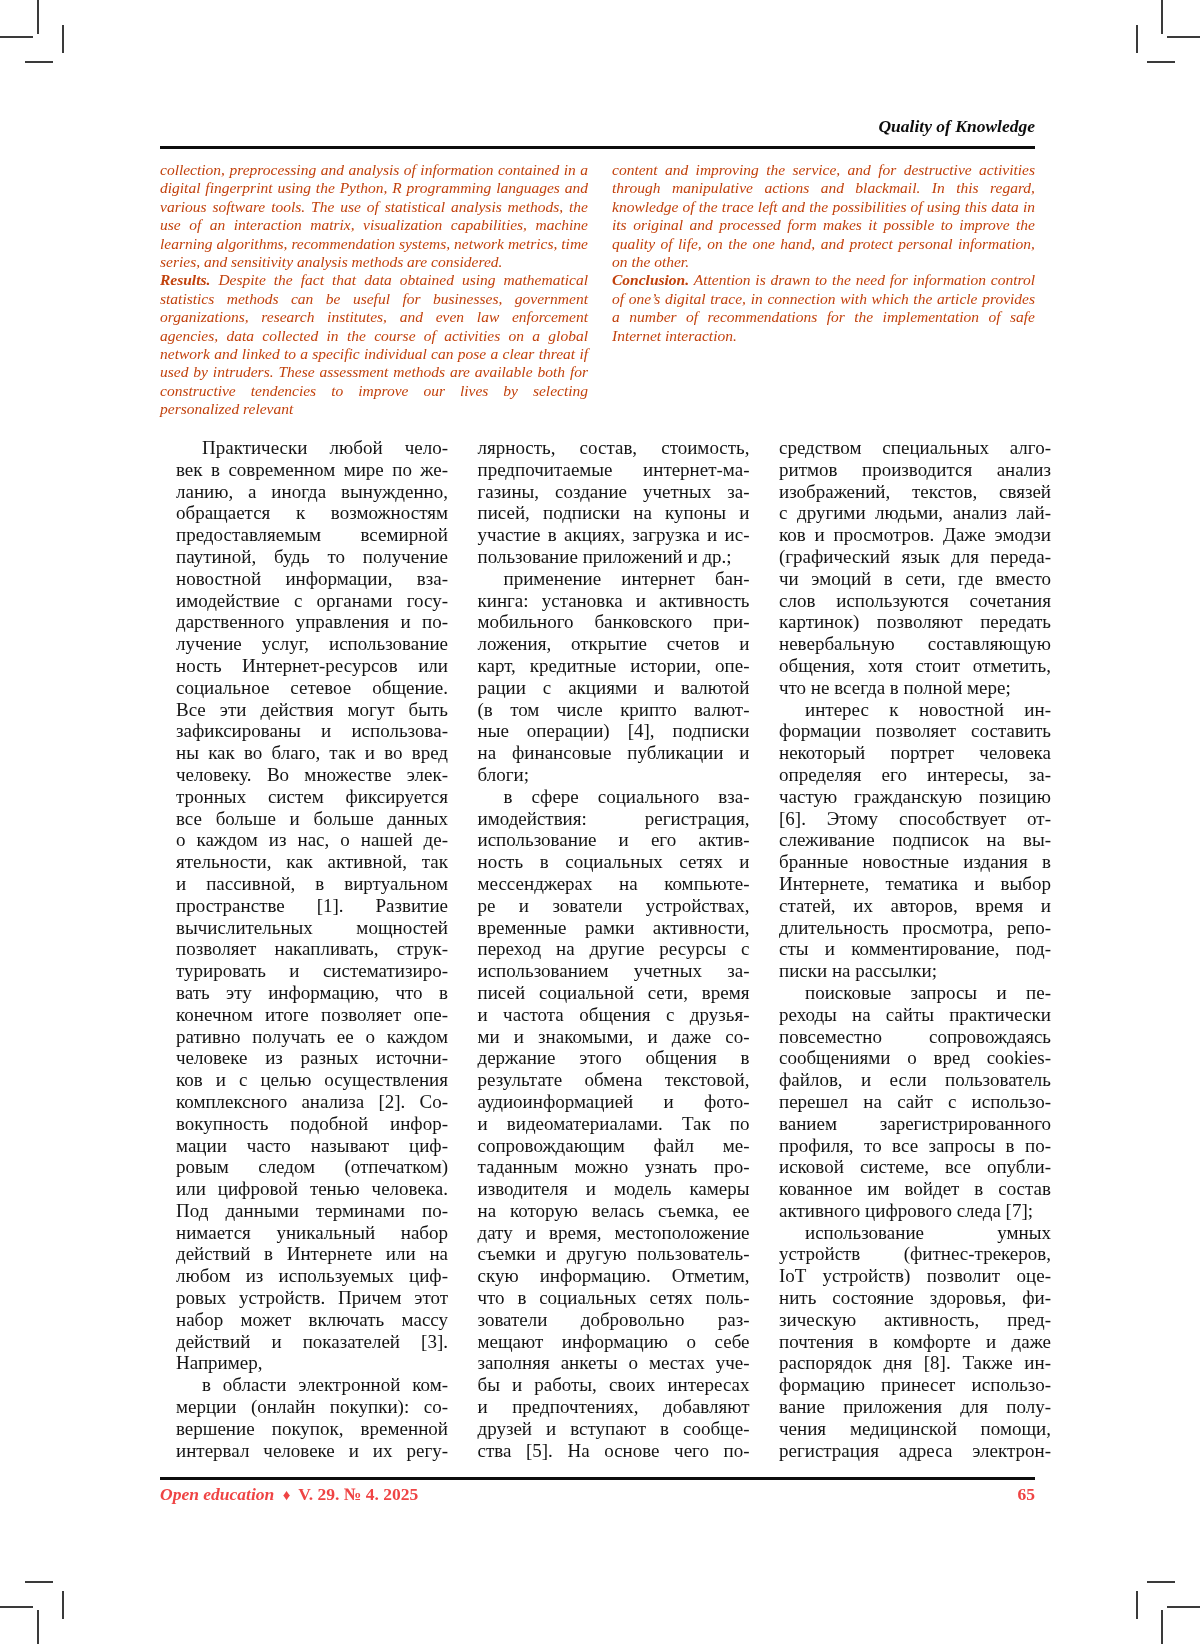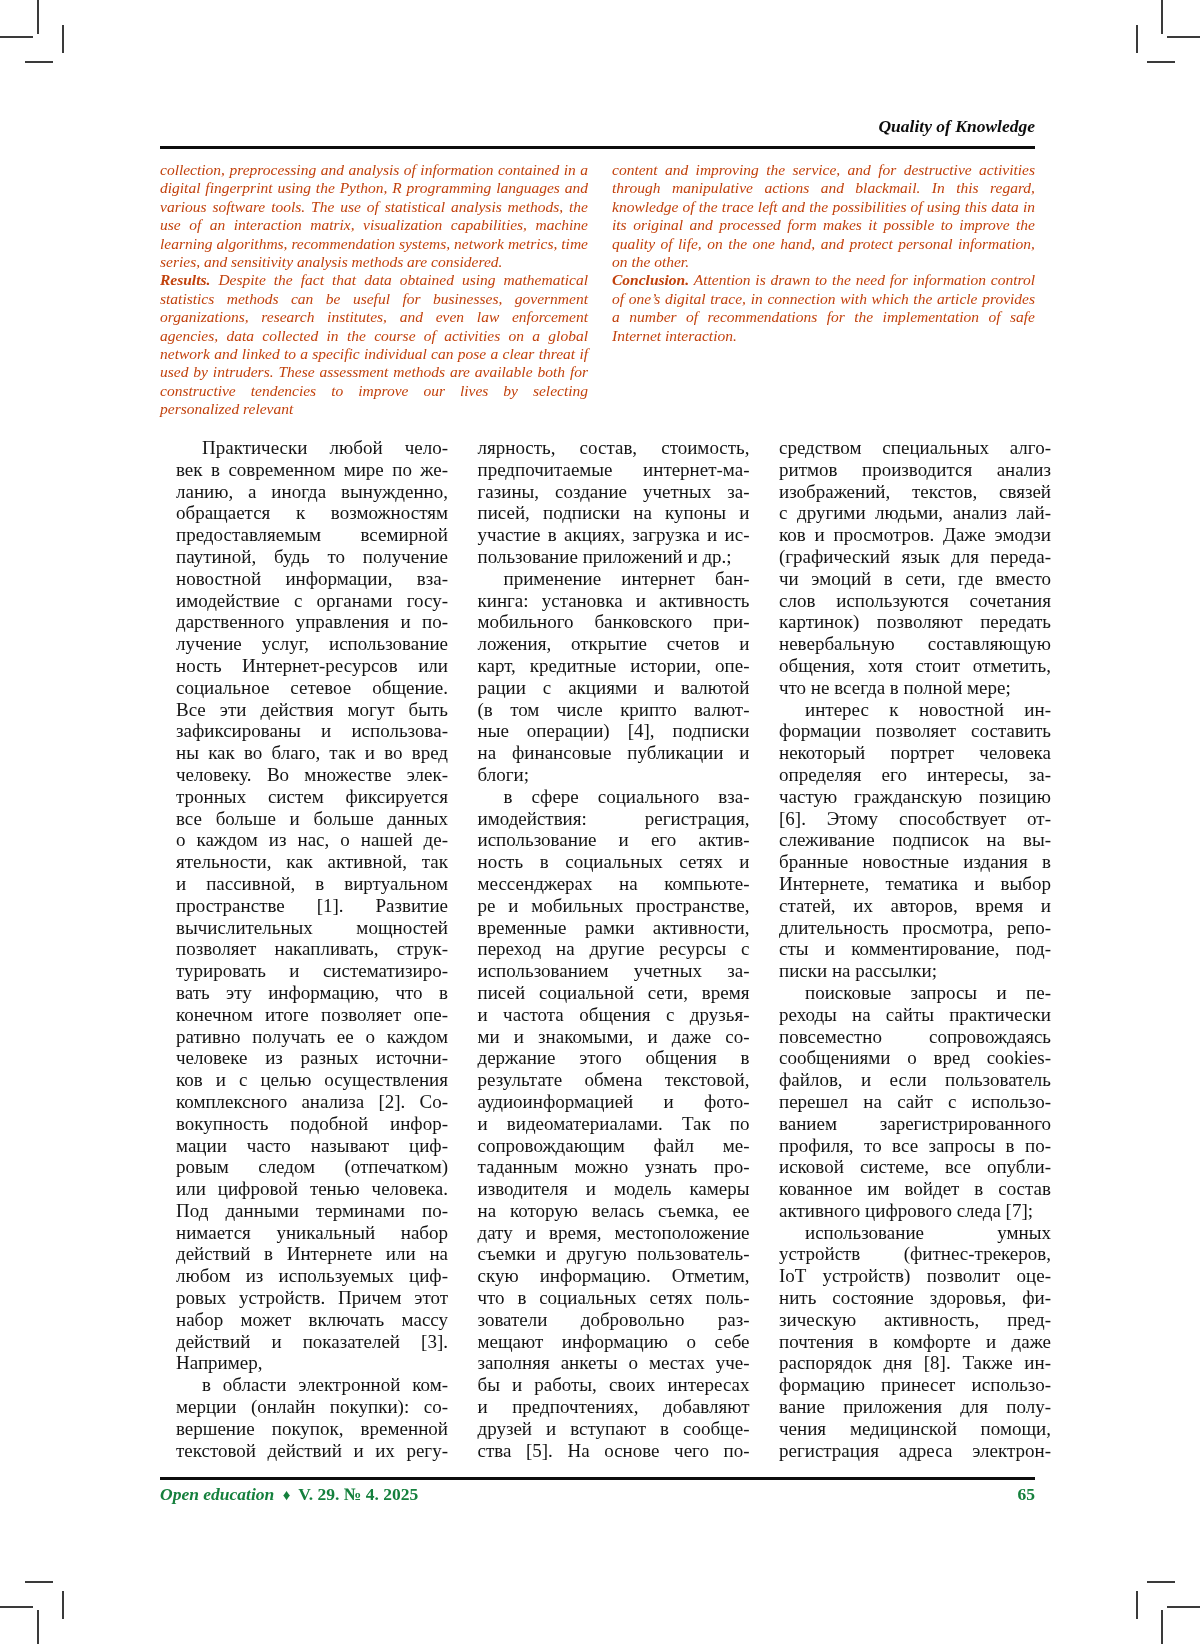--- a/index.html
+++ b/index.html
@@ -19,21 +19,21 @@
   .apar{text-align:justify;}
   .apar.gap{margin-top:18px;}
   .apar .lead{font-weight:bold;}
   .bodycols{position:absolute;top:437px;left:16px;width:100%;display:flex;justify-content:space-between;}
   .bcol{width:272px;}
   .bline{font-size:19px;line-height:21.8px;height:21.8px;white-space:nowrap;
          text-align:justify;text-align-last:justify;}
   .bline.ind{text-indent:26px;}
   .bline.pend{text-align-last:left;}
   .footer{position:absolute;top:1484px;left:0;width:100%;display:flex;
-          justify-content:space-between;align-items:baseline;font-size:17.5px;font-weight:bold;color:#15803d;}
+          justify-content:space-between;align-items:baseline;font-size:17.5px;font-weight:bold;color:#ef4444;}
   .jname{font-style:italic;}
   .diamond{font-size:15px;padding:0 4px;}
   .page-num{font-weight:bold;}
 </style>
 </head>
 <body>
 
 <div class="page">
 
   <div class="mark" style="left:37px;top:0;width:2px;height:34px;"></div>
@@ -116,21 +116,21 @@
           <div class="bline">нимается уникальный набор</div>
           <div class="bline">действий в Интернете или на</div>
           <div class="bline">любом из используемых циф-</div>
           <div class="bline">ровых устройств. Причем этот</div>
           <div class="bline">набор может включать массу</div>
           <div class="bline">действий и показателей [3].</div>
           <div class="bline pend">Например,</div>
           <div class="bline ind">в области электронной ком-</div>
           <div class="bline">мерции (онлайн покупки): со-</div>
           <div class="bline">вершение покупок, временной</div>
-          <div class="bline">текстовой действий и их регу-</div>
+          <div class="bline">интервал человеке и их регу-</div>
         </div>
         <div class="bcol">
           <div class="bline">лярность, состав, стоимость,</div>
           <div class="bline">предпочитаемые интернет-ма-</div>
           <div class="bline">газины, создание учетных за-</div>
           <div class="bline">писей, подписки на купоны и</div>
           <div class="bline">участие в акциях, загрузка и ис-</div>
           <div class="bline pend">пользование приложений и др.;</div>
           <div class="bline ind">применение интернет бан-</div>
           <div class="bline">кинга: установка и активность</div>
@@ -140,21 +140,21 @@
           <div class="bline">рации с акциями и валютой</div>
           <div class="bline">(в том числе крипто валют-</div>
           <div class="bline">ные операции) [4], подписки</div>
           <div class="bline">на финансовые публикации и</div>
           <div class="bline pend">блоги;</div>
           <div class="bline ind">в сфере социального вза-</div>
           <div class="bline">имодействия: регистрация,</div>
           <div class="bline">использование и его актив-</div>
           <div class="bline">ность в социальных сетях и</div>
           <div class="bline">мессенджерах на компьюте-</div>
-          <div class="bline">ре и мобильных пространстве,</div>
+          <div class="bline">ре и зователи устройствах,</div>
           <div class="bline">временные рамки активности,</div>
           <div class="bline">переход на другие ресурсы с</div>
           <div class="bline">использованием учетных за-</div>
           <div class="bline">писей социальной сети, время</div>
           <div class="bline">и частота общения с друзья-</div>
           <div class="bline">ми и знакомыми, и даже со-</div>
           <div class="bline">держание этого общения в</div>
           <div class="bline">результате обмена текстовой,</div>
           <div class="bline">аудиоинформацией и фото-</div>
           <div class="bline">и видеоматериалами. Так по</div>

